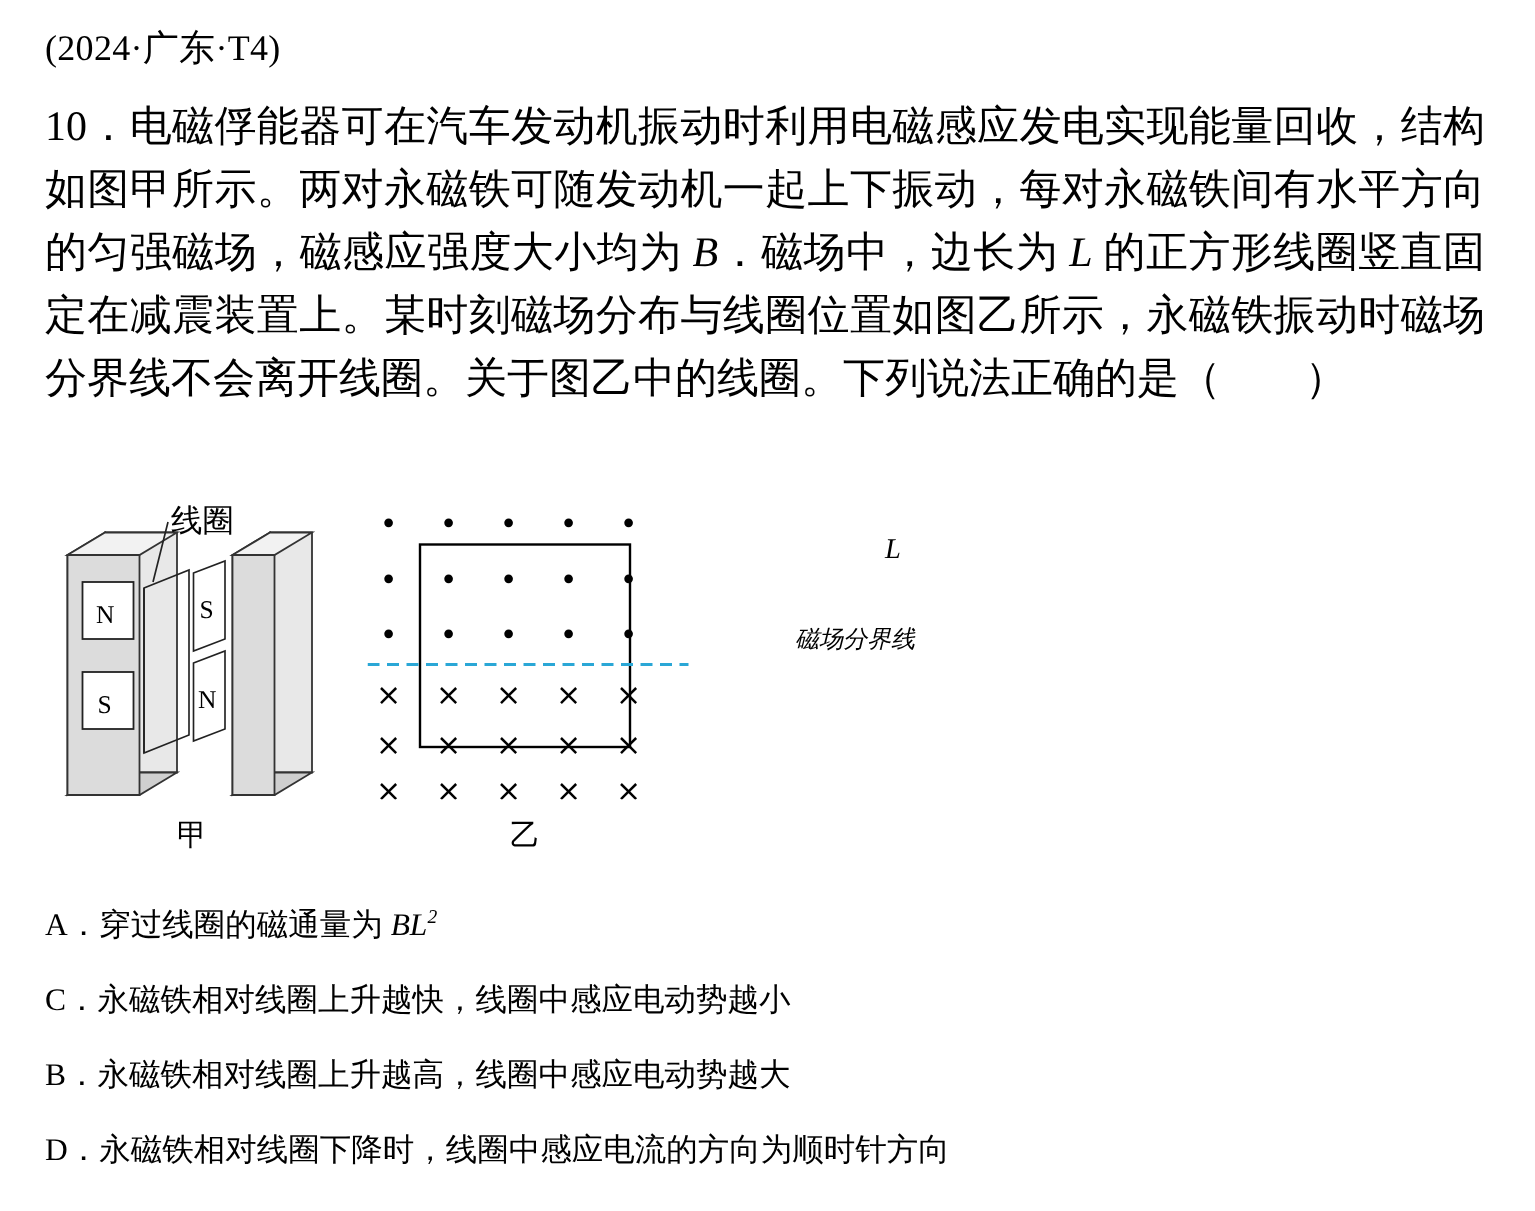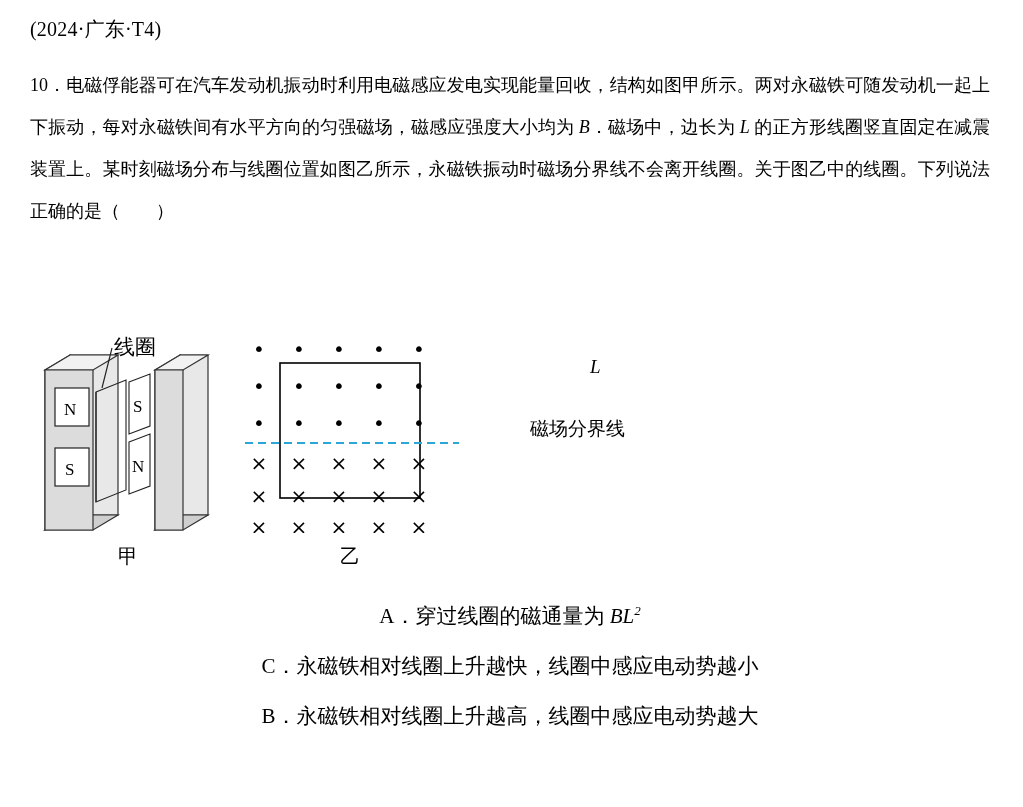--- a/index.html
+++ b/index.html
@@ -18,29 +18,29 @@
   .page {
     position: relative;
     width: 1023px;
     height: 807px;
     padding: 0;
   }
   .source-line {
     position: absolute;
     left: 30px;
     top: 16px;
-    font-size: 20px;
+    font-size: 24px;
     letter-spacing: 0.2px;
   }
   .stem {
     position: absolute;
     left: 30px;
     top: 64px;
     width: 960px;
-    font-size: 18px;
+    font-size: 28px;
     line-height: 42px;
     text-align: justify;
   }
   .stem .num {
     font-family: "Liberation Serif", serif;
   }
   .ital {
     font-style: italic;
     font-family: "Liberation Serif", "DejaVu Serif", serif;
   }
@@ -87,36 +87,36 @@
     position: absolute;
     left: 345px;
     top: 18px;
     font-size: 19px;
     font-style: italic;
   }
   .lbl-div {
     position: absolute;
     left: 285px;
     top: 78px;
-    font-size: 19px;
+    font-size: 16px;
     white-space: nowrap;
     background: transparent;
+    font-style: italic;
   }
   .options {
     position: absolute;
     left: 30px;
     top: 596px;
     width: 960px;
     font-size: 21px;
   }
   .opt {
     margin-bottom: 20px;
     line-height: 30px;
     white-space: nowrap;
-    text-align: center;
   }
   .sup {
     font-size: 13px;
     vertical-align: super;
     font-style: italic;
   }
 </style>
 </head>
 <body>
 
@@ -218,15 +218,18 @@
   <div class="options">
     <div class="opt">
       <span>A．</span><span>穿过线圈的磁通量为 </span><span class="ital">BL</span><span class="sup">2</span>
     </div>
     <div class="opt">
       <span>C．</span><span>永磁铁相对线圈上升越快，线圈中感应电动势越小</span>
     </div>
     <div class="opt">
       <span>B．</span><span>永磁铁相对线圈上升越高，线圈中感应电动势越大</span>
     </div>
+    <div class="opt">
+      <span>D．</span><span>永磁铁相对线圈下降时，线圈中感应电流的方向为顺时针方向</span>
+    </div>
   </div>
 
 </div>
 
 </body></html>

